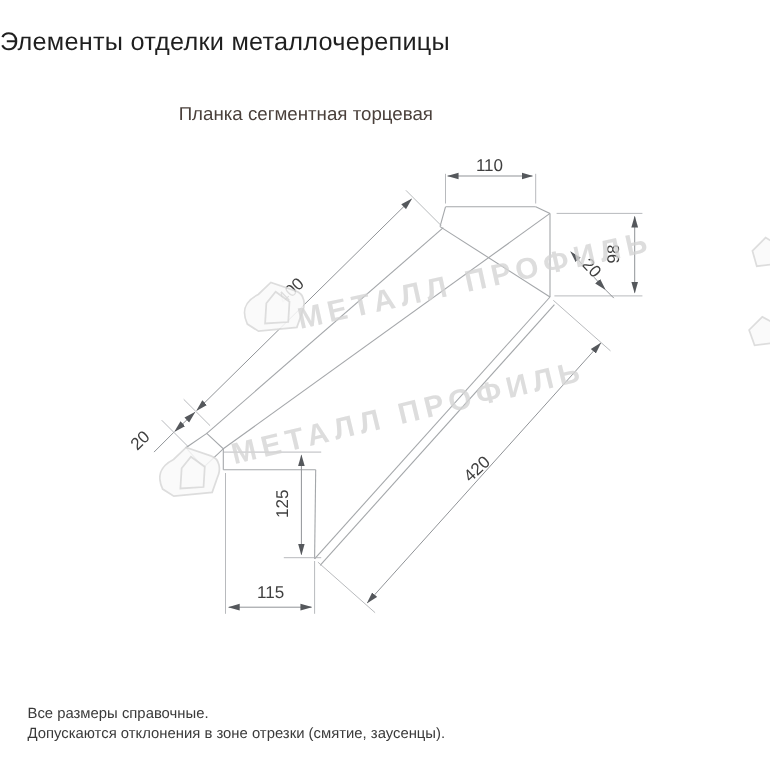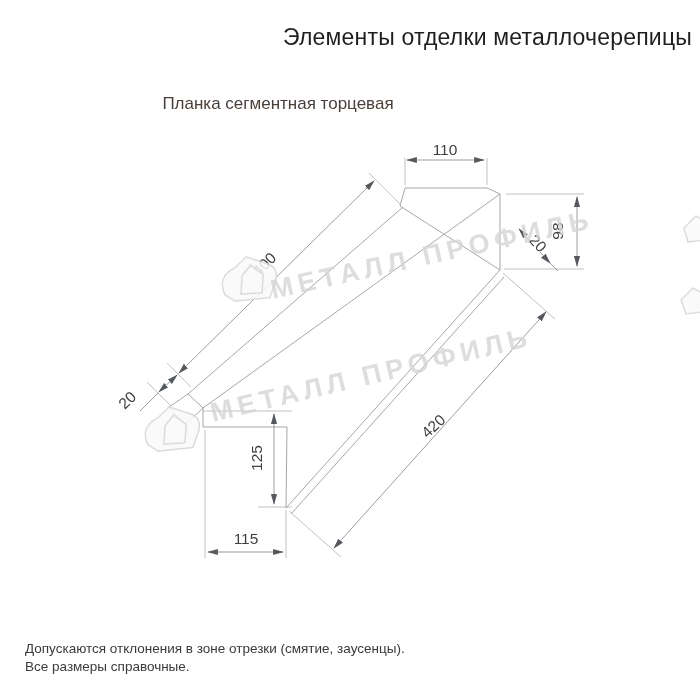--- a/index.html
+++ b/index.html
@@ -1,21 +1,21 @@
 <!DOCTYPE html>
 <html><head>
 <meta charset="utf-8">
 <style>
   html,body{margin:0;padding:0;background:#ffffff;}
   .page{
     position:relative;width:700px;height:700px;background:#ffffff;overflow:hidden;
     font-family:"Liberation Sans", sans-serif;
   }
   .title{
-    position:absolute;left:0;top:24px;width:692px;text-align:right;
+    position:absolute;left:0;top:24px;width:692px;text-align:left;
     font-size:23px;font-weight:400;color:#1f1f1f;letter-spacing:.2px;
   }
   .subtitle{
     position:absolute;left:0;top:93px;width:556px;text-align:center;
     font-size:17px;font-weight:400;color:#4a403b;line-height:22px;
   }
   .footer{
     position:absolute;left:25px;top:640px;width:620px;
     font-size:13.5px;color:#3a3a3a;line-height:18px;
   }
@@ -130,17 +130,17 @@
       <text class="wmtext" transform="translate(213,422) rotate(-13.5)">МЕТАЛЛ ПРОФИЛЬ</text>
     </g>
 
     <g>
       <path class="wmshape" d="M684,228 L696,216 L706,222 L704,240 L688,242 Z" opacity="0.5"></path>
       <path class="wmshape" d="M681,300 L693,288 L704,294 L702,312 L686,314 Z" opacity="0.5"></path>
     </g>
   </svg>
 
   <div class="footer">
+    <div>Все размеры справочные.</div>
     <div>Допускаются отклонения в зоне отрезки (смятие, заусенцы).</div>
-    <div>Все размеры справочные.</div>
   </div>
 
 </div>
 
 </body></html>

